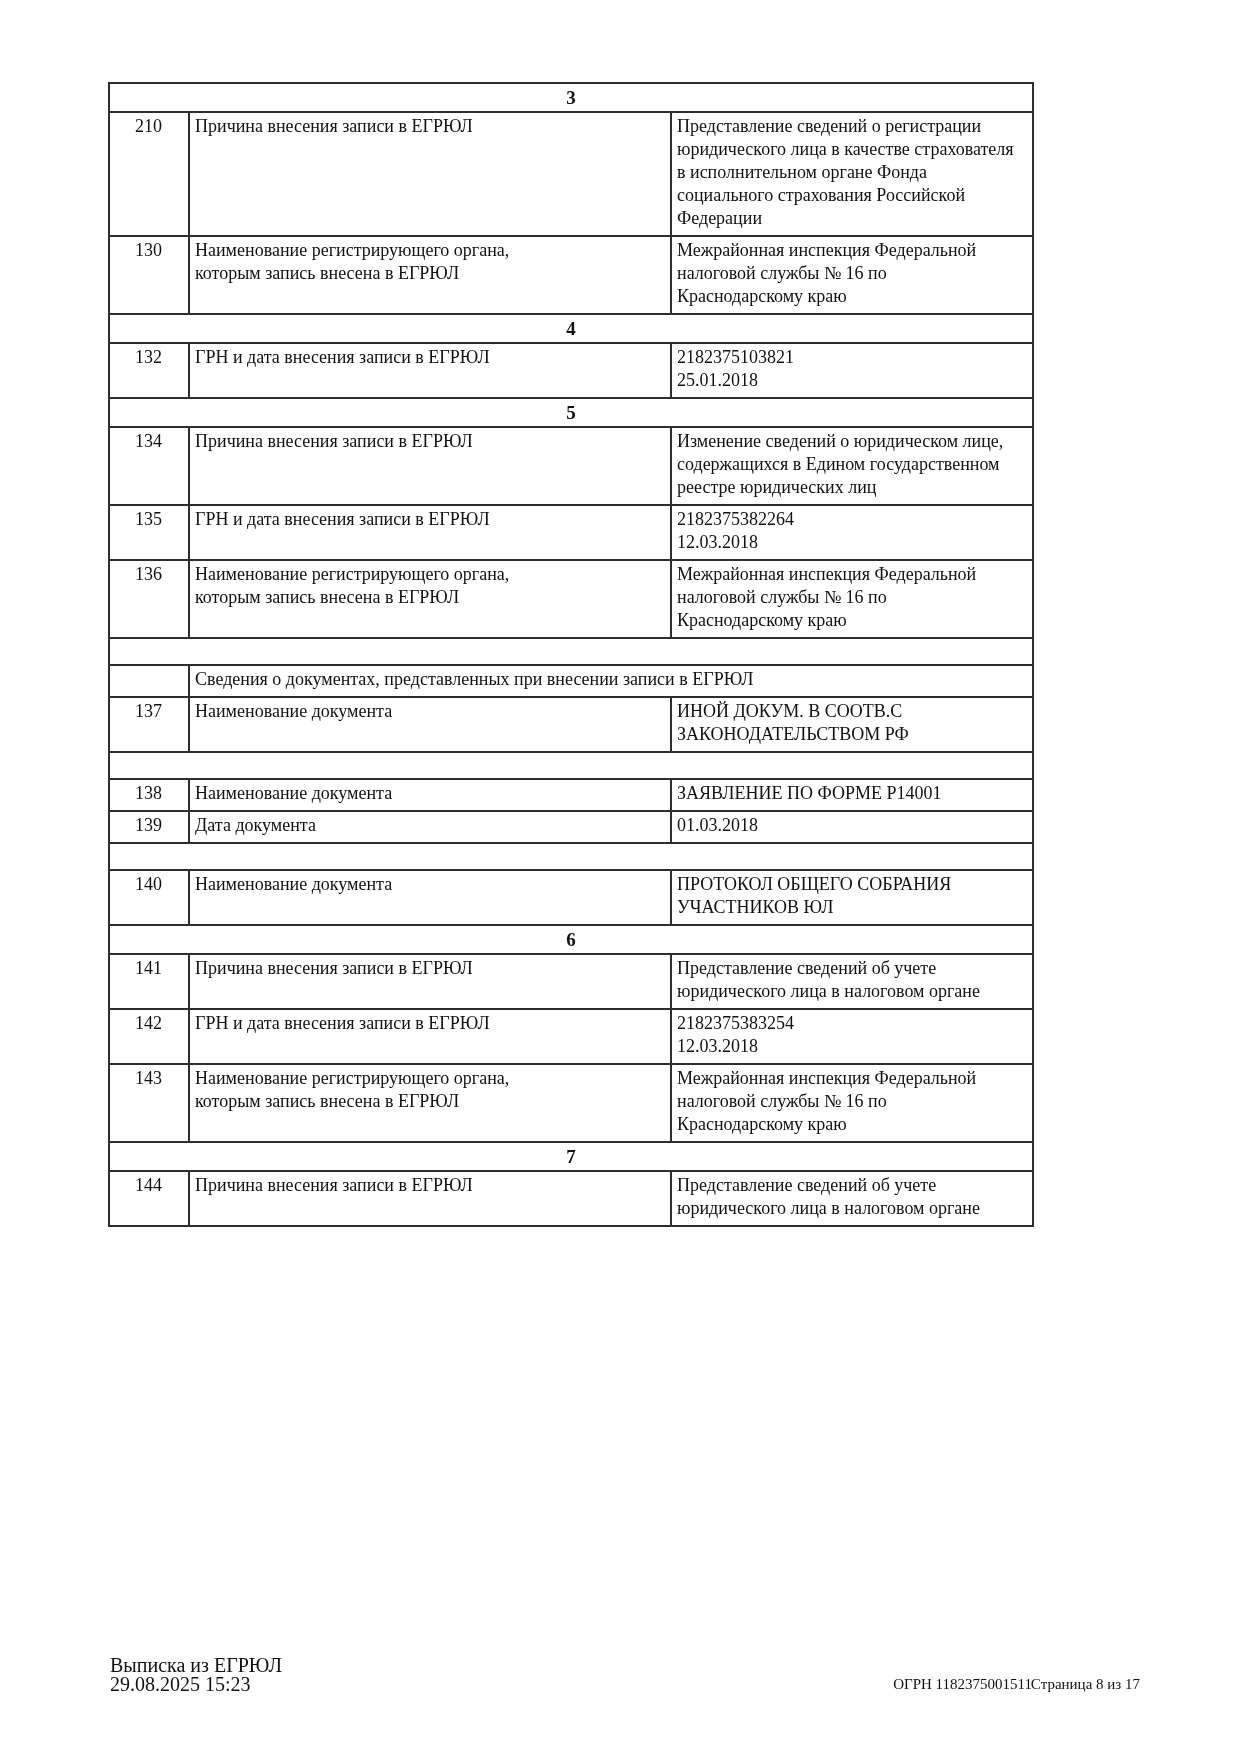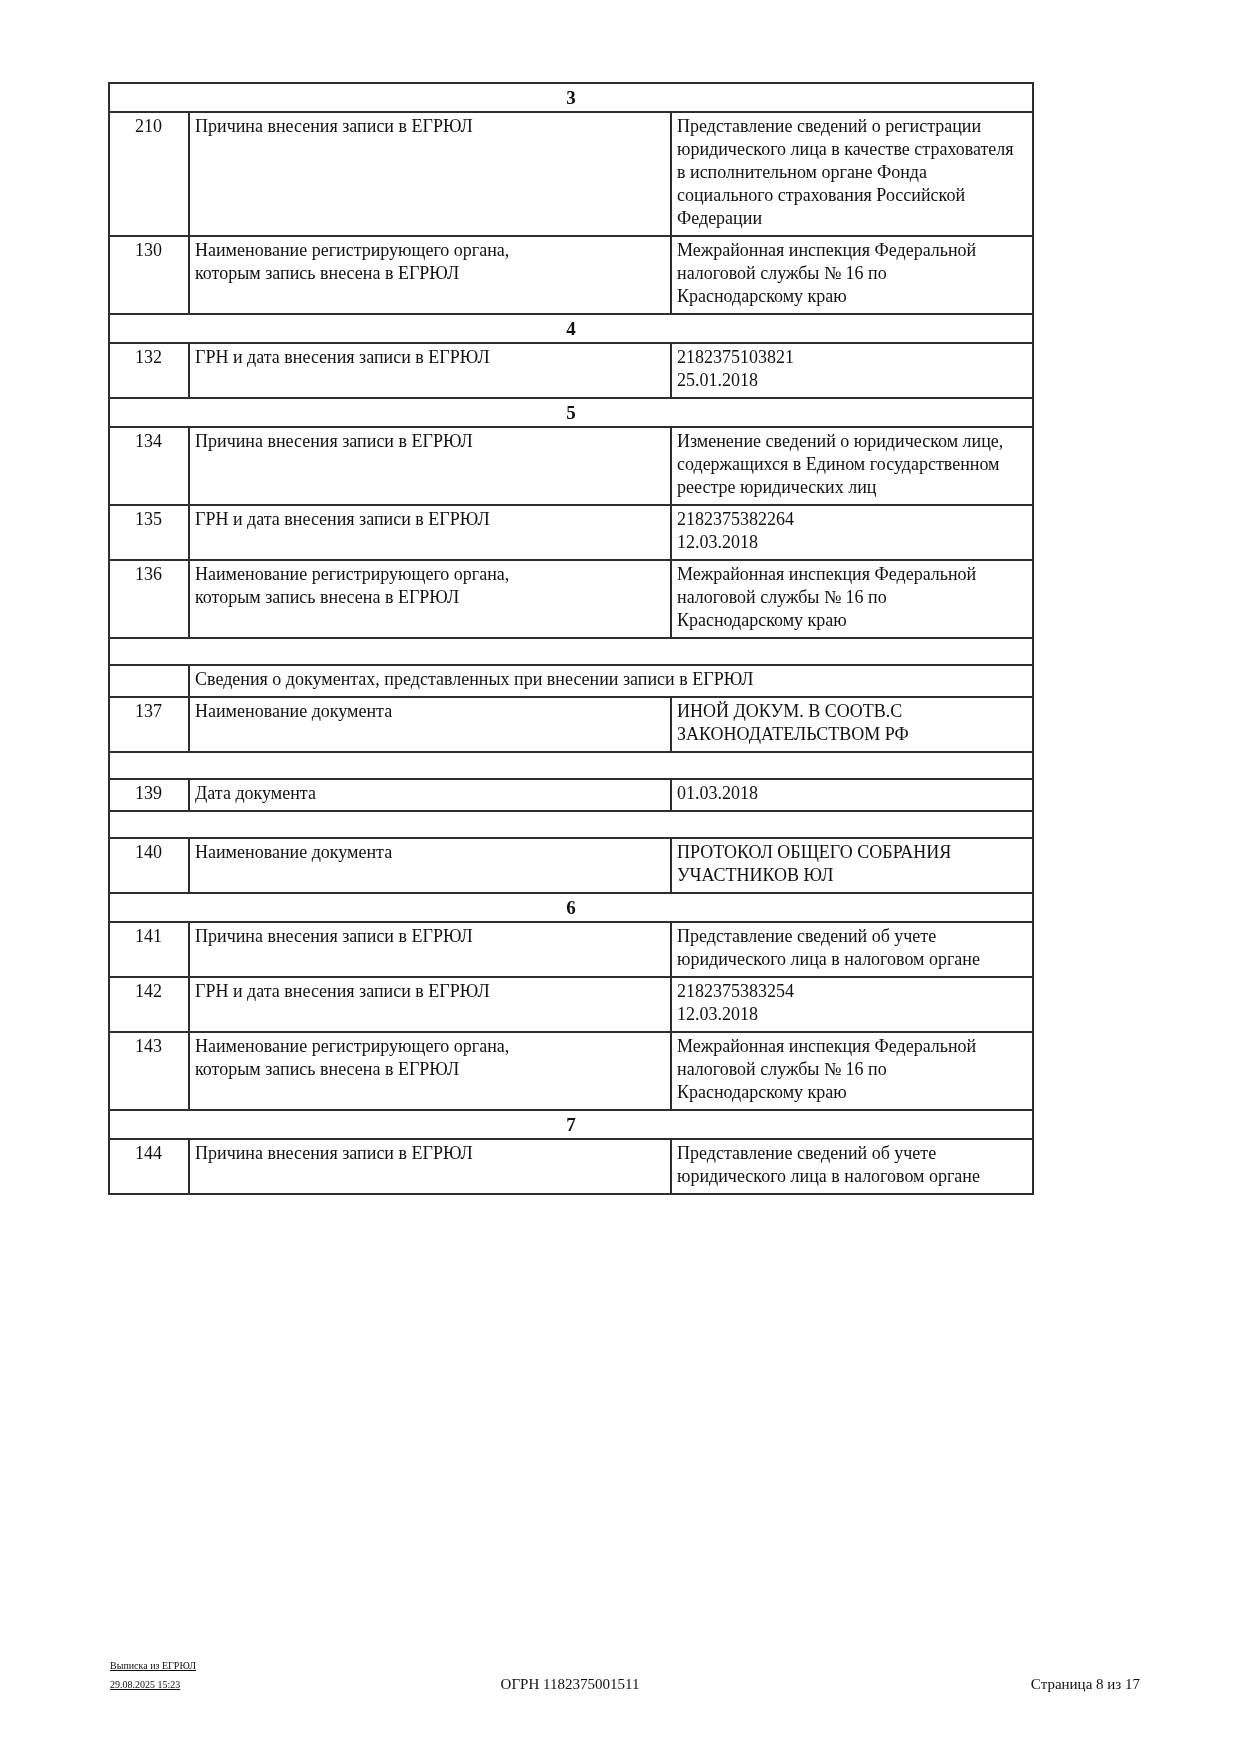--- a/index.html
+++ b/index.html
@@ -50,30 +50,29 @@
     padding: 2px;
   }
   tr.empty td {
     height: 21px;
     padding: 2px;
   }
   .footer-left {
     position: absolute;
     left: 110px;
     top: 1656px;
-    font-size: 10px;
+    font-size: 20px;
     line-height: 19px;
-    text-decoration: underline;
   }
   .footer-center {
     position: absolute;
     left: 108px;
     top: 1675px;
     width: 924px;
-    text-align: center;
+    text-align: right;
     font-size: 15px;
     line-height: 19px;
   }
   .footer-right {
     position: absolute;
     right: 100px;
     top: 1675px;
     font-size: 15px;
     line-height: 19px;
     text-align: right;
@@ -170,20 +169,25 @@
       <td class="num">137</td>
       <td class="field">Наименование документа</td>
       <td class="value">ИНОЙ ДОКУМ. В СООТВ.С
 ЗАКОНОДАТЕЛЬСТВОМ РФ</td>
     </tr>
 
     <tr class="empty">
       <td colspan="3"></td>
     </tr>
 
+    <tr>
+      <td class="num">138</td>
+      <td class="field">Наименование документа</td>
+      <td class="value">ЗАЯВЛЕНИЕ ПО ФОРМЕ Р14001</td>
+    </tr>
 
     <tr>
       <td class="num">139</td>
       <td class="field">Дата документа</td>
       <td class="value">01.03.2018</td>
     </tr>
 
     <tr class="empty">
       <td colspan="3"></td>
     </tr>

